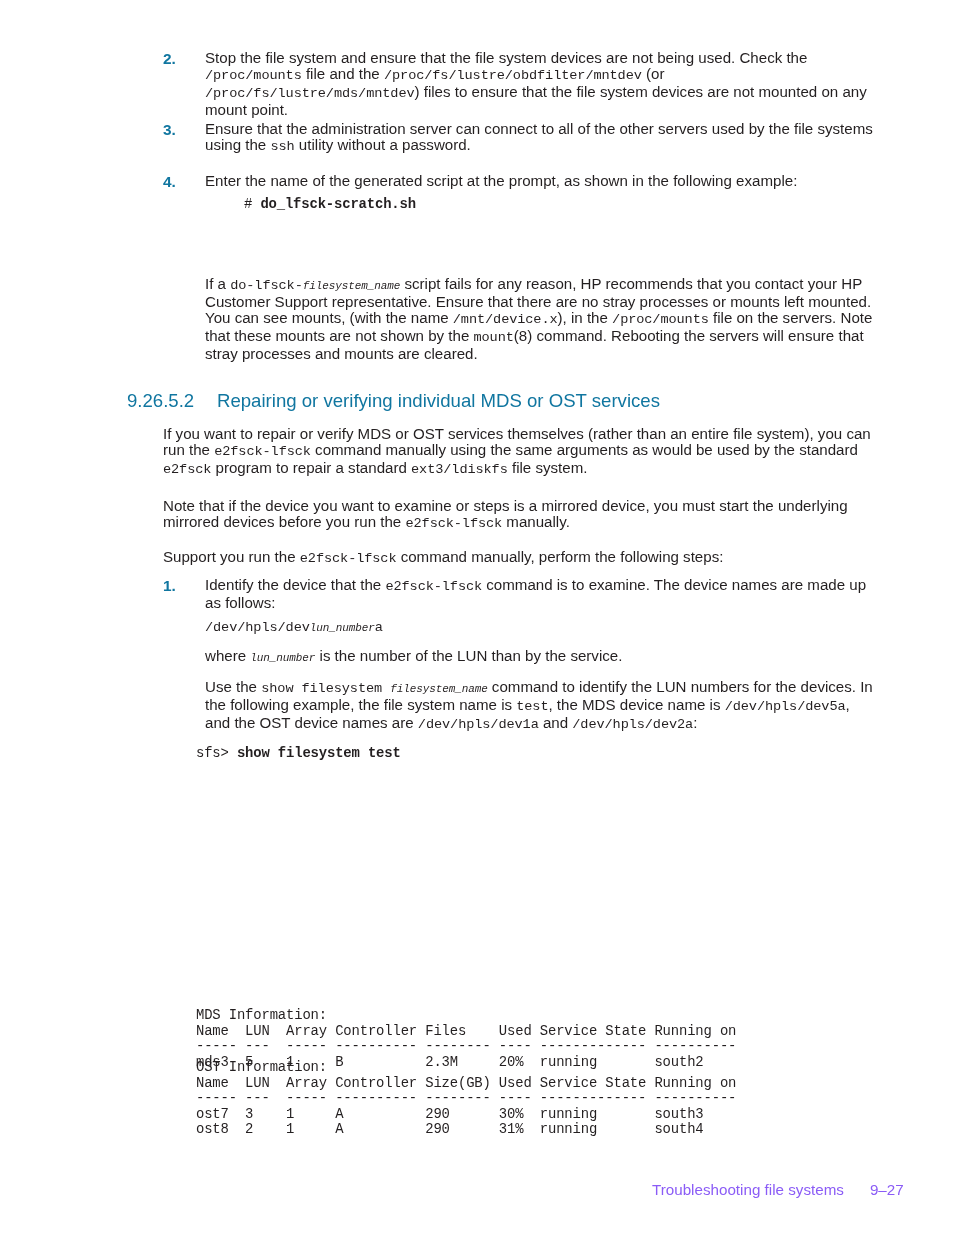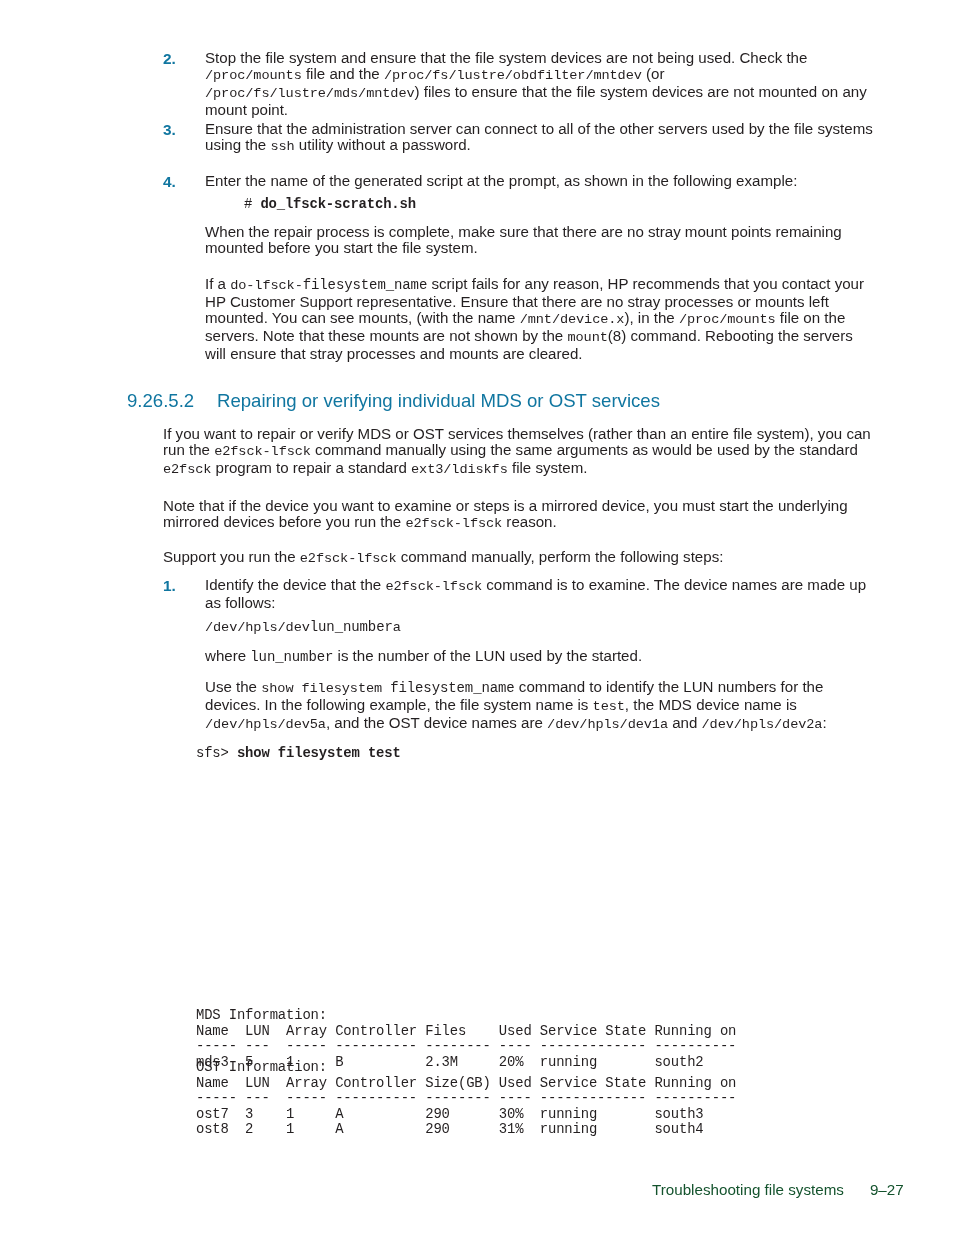--- a/index.html
+++ b/index.html
@@ -29,21 +29,22 @@
     color: #231f20;
     text-align: left;
   }
   .mono {
     font-family: "Liberation Mono", "DejaVu Sans Mono", monospace;
     font-size: 13.6px;
     letter-spacing: -0.1px;
   }
   .mono-i {
     font-family: "Liberation Mono", "DejaVu Sans Mono", monospace;
-    font-size: 14px;
+    font-size: 11px;
+    font-style: italic;
     letter-spacing: -0.1px;
   }
 
   
   .li {
     position: absolute;
     display: block;
   }
   .li-num {
     position: absolute;
@@ -80,21 +81,21 @@
     white-space: pre;
     color: #231f20;
     letter-spacing: -0.15px;
   }
   .code b { font-weight: bold; }
 
   
   .footer {
     position: absolute;
     font-size: 15.2px;
-    color: #14532d;
+    color: #8b5cf6;
     font-family: "Liberation Sans", sans-serif;
     white-space: nowrap;
   }
   .footer .pg { margin-left: 26px; }
 </style>
 </head>
 <body>
 
 <div class="page">
 
@@ -108,40 +109,39 @@
     <div class="li-body body-text"><span>Ensure that the administration server can connect to all of the other servers used by the file systems using the </span><span class="mono">ssh</span><span> utility without a password.</span></div>
   </div>
 
   <div class="li" style="left:163px; top:173px; width:710px;">
     <span class="li-num">4.</span>
     <div class="li-body body-text"><span>Enter the name of the generated script at the prompt, as shown in the following example:</span></div>
   </div>
 
   <div class="code" style="left:205px; top:197px;margin-left:39px;"><span># </span><b>do_lfsck-scratch.sh</b></div>
 
-  <div class="body-text" style="position:absolute; left:205px; top:224px; width:668px;"><span>When the repair process is complete, make sure that there are no stray mount points remaining mounted before you start the file system.</span></div>
 
   <div class="body-text" style="position:absolute; left:205px; top:276px; width:672px;"><span>If a </span><span class="mono">do-lfsck-</span><span class="mono-i">filesystem_name</span><span> script fails for any reason, HP recommends that you contact your HP Customer Support representative. Ensure that there are no stray processes or mounts left mounted. You can see mounts, (with the name </span><span class="mono">/mnt/device.x</span><span>), in the </span><span class="mono">/proc/mounts</span><span> file on the servers. Note that these mounts are not shown by the </span><span class="mono">mount</span><span>(8) command. Rebooting the servers will ensure that stray processes and mounts are cleared.</span></div>
 
   <div class="h3" style="left:93px; top:390px;"><span class="h3-num">9.26.5.2</span><span>Repairing or verifying individual MDS or OST services</span></div>
 
   <div class="body-text" style="position:absolute; left:163px; top:426px; width:710px;"><span>If you want to repair or verify MDS or OST services themselves (rather than an entire file system), you can run the </span><span class="mono">e2fsck-lfsck</span><span> command manually using the same arguments as would be used by the standard </span><span class="mono">e2fsck</span><span> program to repair a standard </span><span class="mono">ext3/ldiskfs</span><span> file system.</span></div>
 
-  <div class="body-text" style="position:absolute; left:163px; top:498px; width:710px;"><span>Note that if the device you want to examine or steps is a mirrored device, you must start the underlying mirrored devices before you run the </span><span class="mono">e2fsck-lfsck</span><span> reason.</span></div>
+  <div class="body-text" style="position:absolute; left:163px; top:498px; width:710px;"><span>Note that if the device you want to examine or steps is a mirrored device, you must start the underlying mirrored devices before you run the </span><span class="mono">e2fsck-lfsck</span><span> manually.</span></div>
 
   <div class="body-text" style="position:absolute; left:163px; top:549px; width:710px;"><span>Support you run the </span><span class="mono">e2fsck-lfsck</span><span> command manually, perform the following steps:</span></div>
 
   <div class="li" style="left:163px; top:577px; width:710px;">
     <span class="li-num">1.</span>
     <div class="li-body body-text"><span>Identify the device that the </span><span class="mono">e2fsck-lfsck</span><span> command is to examine. The device names are made up as follows:</span></div>
   </div>
 
   <div class="code" style="left:205px; top:620px;"><span class="mono">/dev/hpls/dev</span><span class="mono-i">lun_number</span><span class="mono">a</span></div>
 
-  <div class="body-text" style="position:absolute; left:205px; top:648px; width:668px;"><span>where </span><span class="mono-i">lun_number</span><span> is the number of the LUN used by the started.</span></div>
+  <div class="body-text" style="position:absolute; left:205px; top:648px; width:668px;"><span>where </span><span class="mono-i">lun_number</span><span> is the number of the LUN than by the service.</span></div>
 
   <div class="body-text" style="position:absolute; left:205px; top:679px; width:668px;"><span>Use the </span><span class="mono">show filesystem </span><span class="mono-i">filesystem_name</span><span> command to identify the LUN numbers for the devices. In the following example, the file system name is </span><span class="mono">test</span><span>, the MDS device name is </span><span class="mono">/dev/hpls/dev5a</span><span>, and the OST device names are </span><span class="mono">/dev/hpls/dev1a</span><span> and </span><span class="mono">/dev/hpls/dev2a</span><span>:</span></div>
 
   <div class="code" style="left:196px; top:746px;"><span>sfs&gt; </span><b>show filesystem test</b></div>
 
 
   <div class="code" id="mds-table" style="left:196px; top:1008px;">MDS Information:
 Name  LUN  Array Controller Files    Used Service State Running on
 ----- ---  ----- ---------- -------- ---- ------------- ----------
 mds3  5    1     B          2.3M     20%  running       south2</div>

